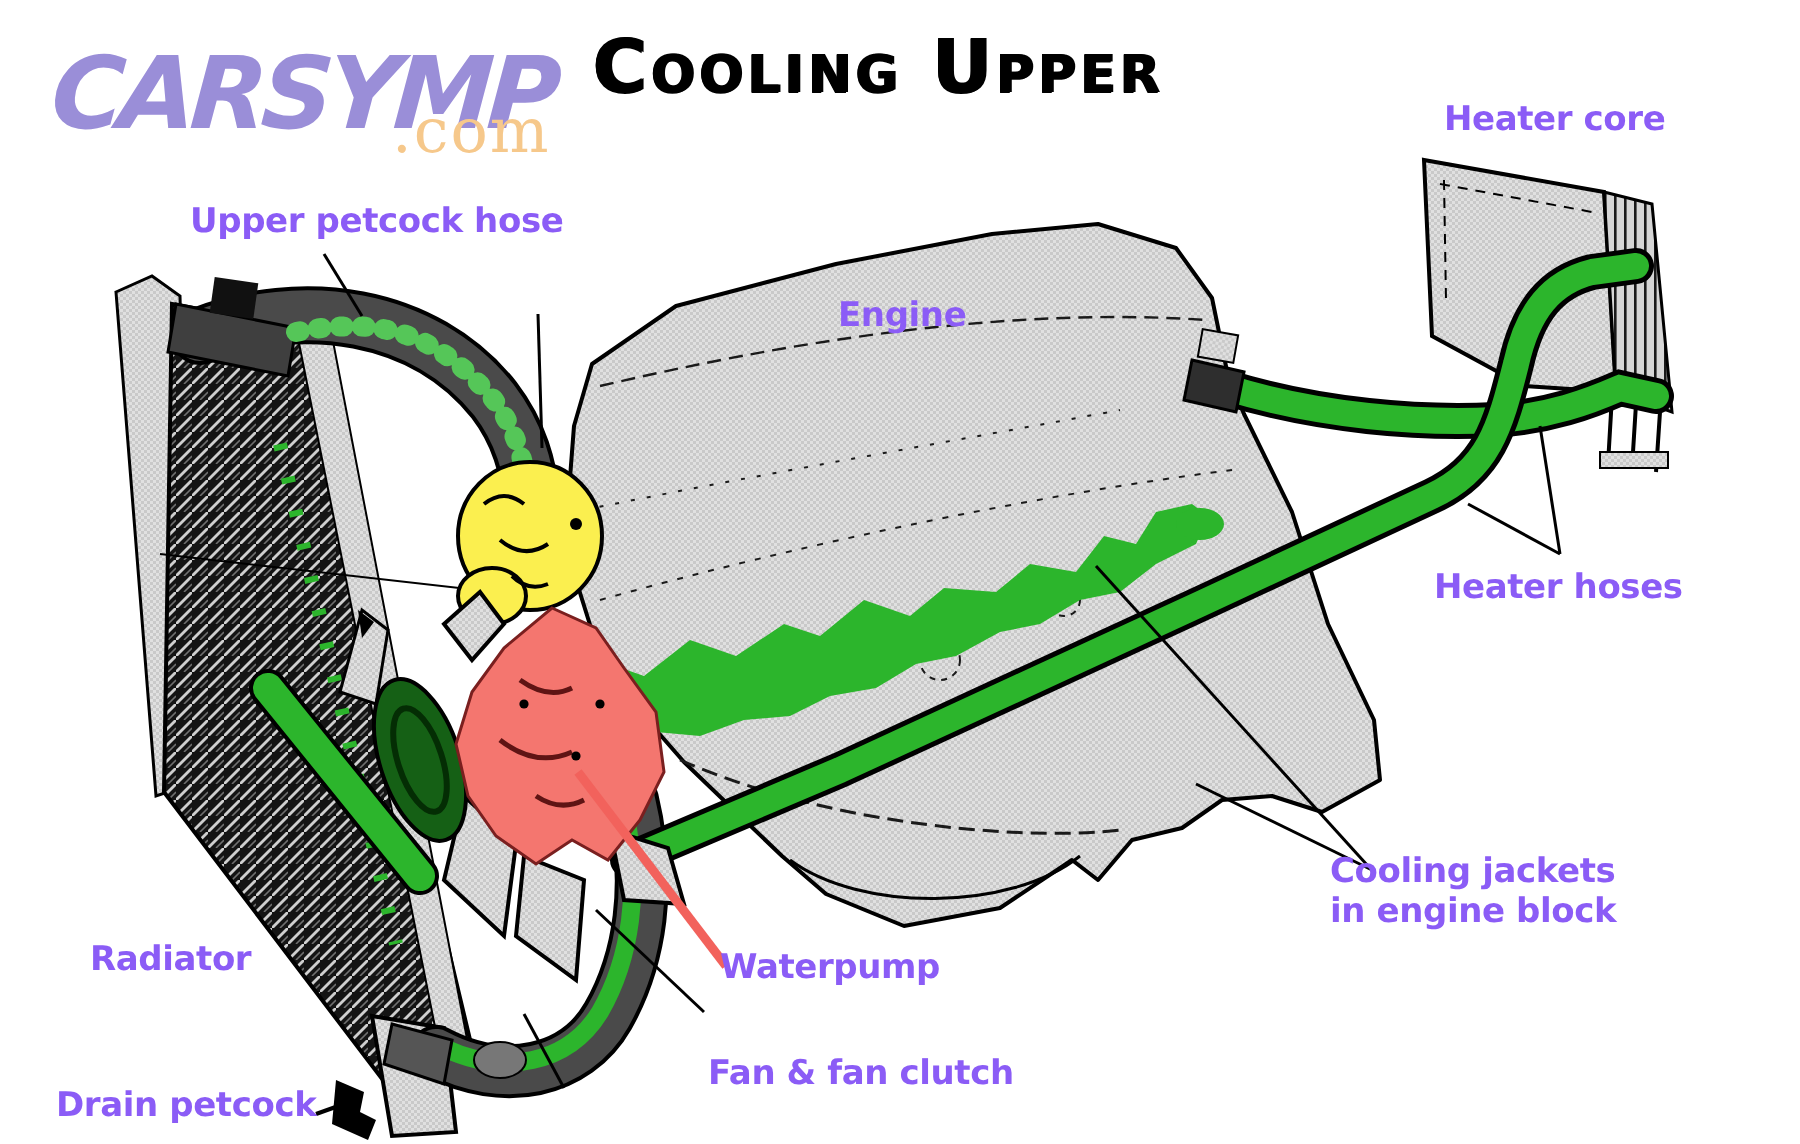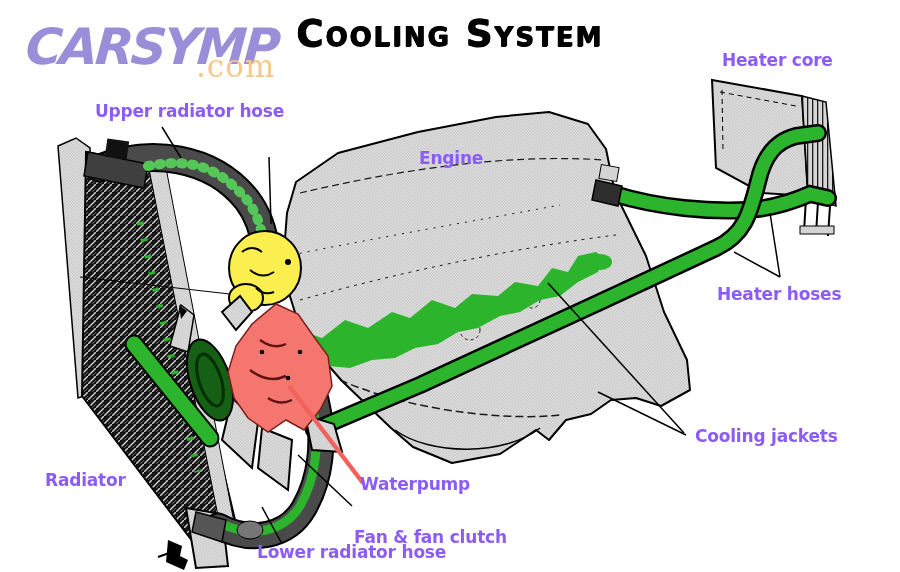--- a/index.html
+++ b/index.html
@@ -145,26 +145,27 @@
       <path d="M598,392 L686,435"></path>
       <path d="M298,455 L352,506"></path>
       <path d="M262,507 L282,544"></path>
       <path d="M158,557 L172,552" stroke-width="2"></path>
       <path d="M289,386 L363,483" stroke="var(--leader-red)" stroke-width="4.5"></path>
     </g>
   </svg>
 
   <div id="logo">CARSYMP</div>
   <div id="logo-com">.com</div>
-  <div id="title">Cooling System</div>
+  <div id="title">Cooling Upper</div>
 
-  <div class="lbl" style="left:95px;top:102px">Upper radiator hose</div>
+  <div class="lbl" style="left:95px;top:102px">Upper petcock hose</div>
   <div class="lbl" style="left:419px;top:149px">Engine</div>
   <div class="lbl" style="left:722px;top:51px">Heater core</div>
   <div class="lbl" style="left:717px;top:285px">Heater hoses</div>
-  <div class="lbl lbl2" style="left:695px;top:426px">
+  <div class="lbl lbl2" style="left:665px;top:426px">
     <div>Cooling jackets</div>
+    <div>in engine block</div>
   </div>
   <div class="lbl" style="left:360px;top:475px">Waterpump</div>
   <div class="lbl" style="left:354px;top:528px">Fan &amp; fan clutch</div>
   <div class="lbl" style="left:45px;top:471px">Radiator</div>
-  <div class="lbl" style="left:257px;top:543px">Lower radiator hose</div>
+  <div class="lbl" style="left:28px;top:544px">Drain petcock</div>
 </div>
 
 </body></html>

